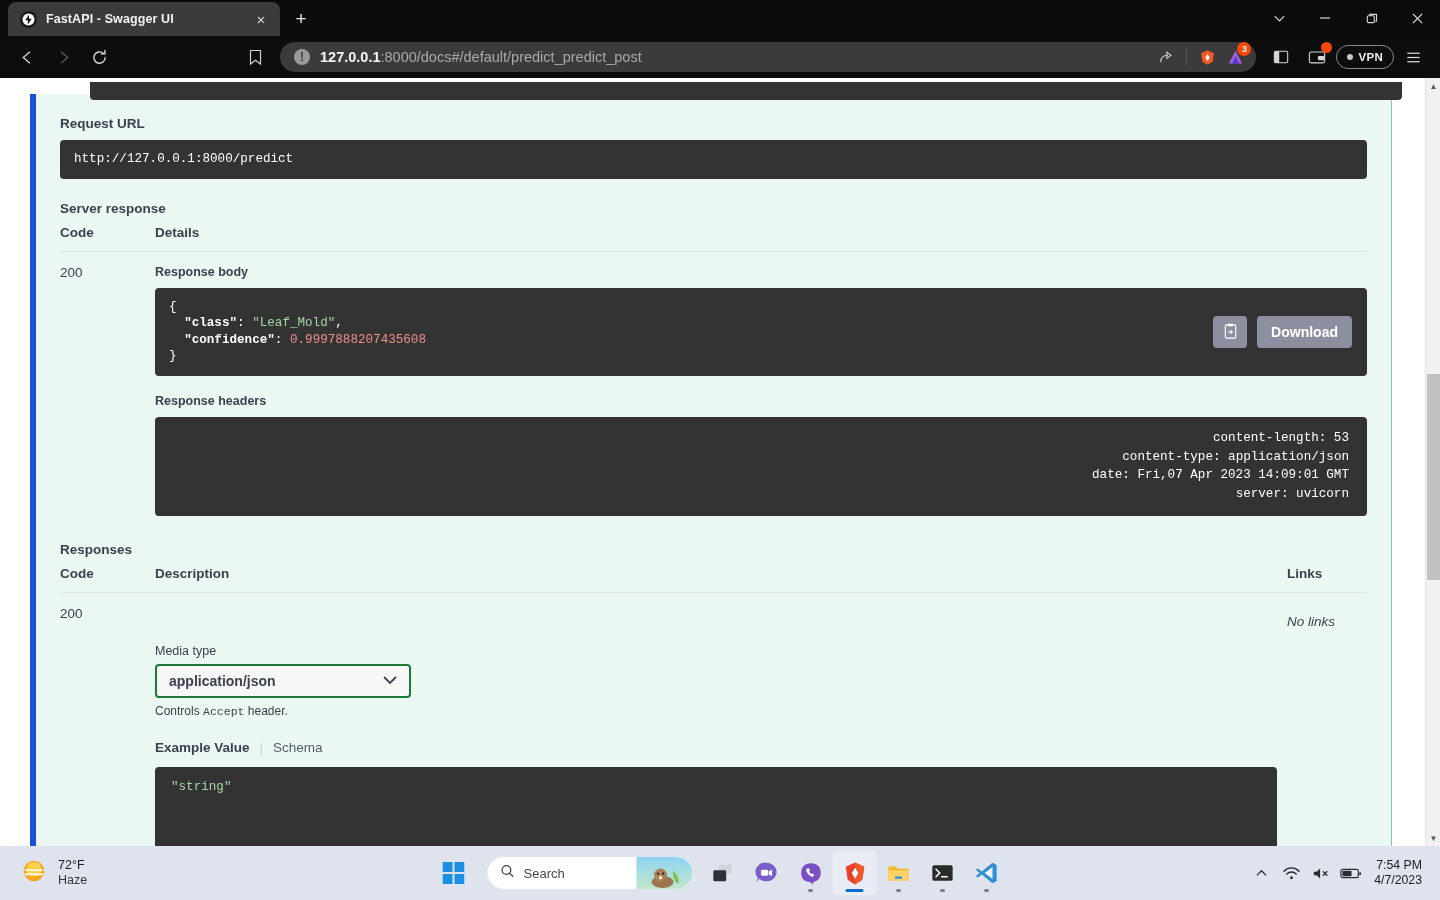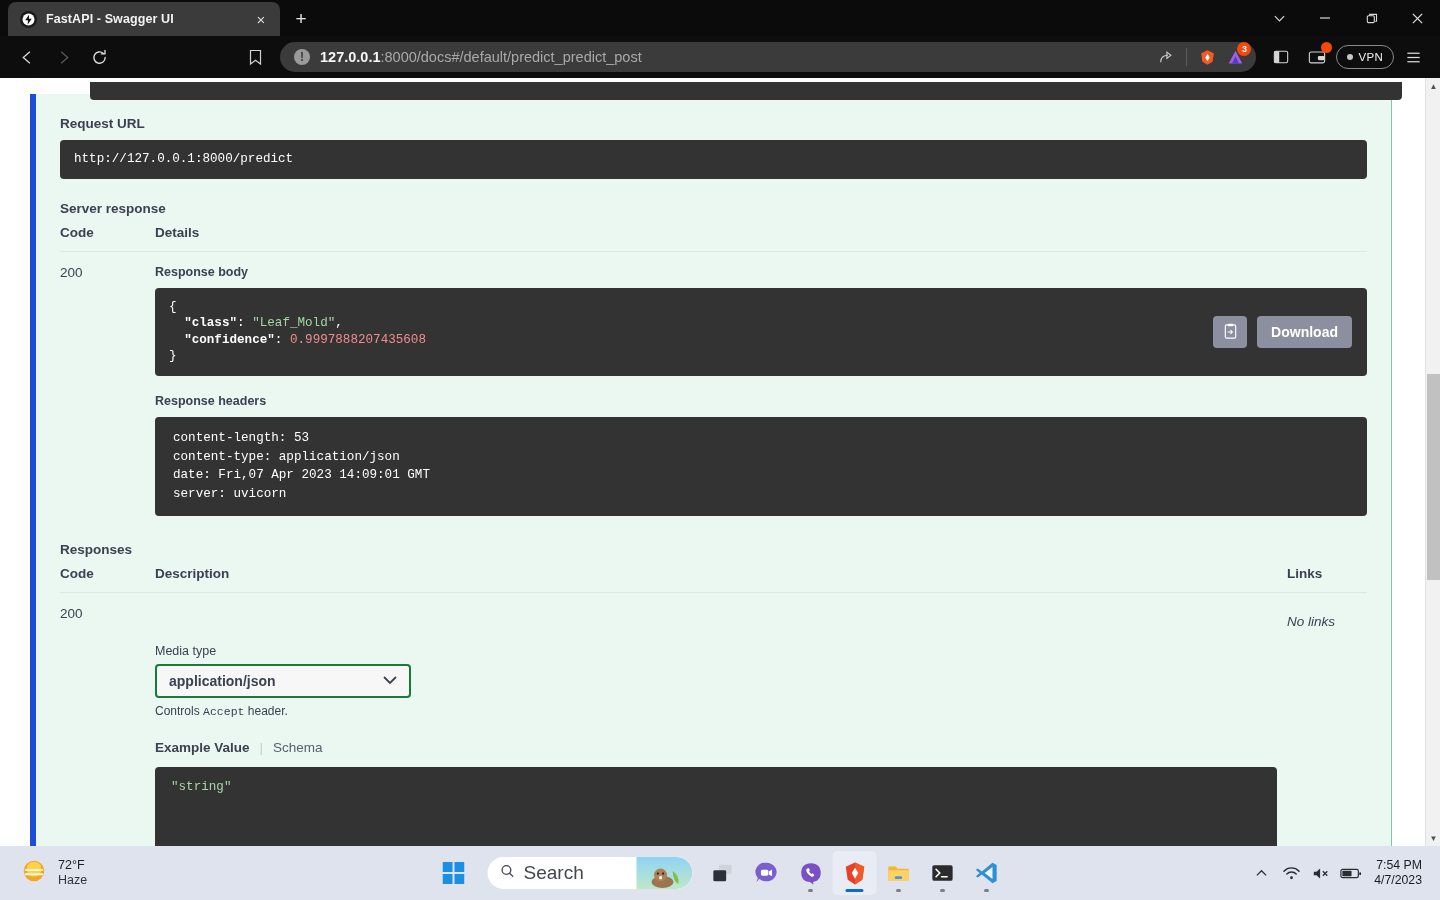--- a/index.html
+++ b/index.html
@@ -91,21 +91,21 @@
   .ic { width:26px; height:26px; display:flex; align-items:center; justify-content:center; color:#d0d0d0; position:relative;}
   .badge {
     position:absolute; top:-2px; right:-3px;
     min-width:14px; height:14px; border-radius:7px;
     background:#f5480a; color:#fff; font-size:9px; font-weight:bold;
     display:flex; align-items:center; justify-content:center; padding:0 3px;
   }
   .vpn-pill {
     height:24px; border:1px solid #8a8a8a; border-radius:12px;
     display:flex; align-items:center; gap:5px; padding:0 10px;
-    color:#efefef; font-size:11.5px; font-weight:normal; letter-spacing:.3px;
+    color:#efefef; font-size:11.5px; font-weight:bold; letter-spacing:.3px;
   }
   .vpn-dot { width:6px;height:6px;border-radius:50%; background:#c7c7c7; }
 
   
   #viewport {
     position:absolute; left:0; top:78px; width:1440px; height:768px;
     background:#ffffff; overflow:hidden;
   }
   .swagger-wrap {
     position:absolute; left:30px; top:16px; width:1362px; min-height:768px;
@@ -126,21 +126,21 @@
     font-size:13.5px; font-weight:bold; color:#3b4151;
     margin: 0 0 9px 0;
   }
   .darkbox {
     background:#333333; border-radius:4px;
     padding:11px 14px;
     font-family:"Liberation Mono", monospace;
     font-size:12.6px; line-height:1.32; color:#ffffff;
     white-space:pre;
   }
-  .darkbox.headers { padding:12px 18px; line-height:1.48; }
+  .darkbox.headers { padding:12px 18px; line-height:1.48;text-align:right; }
 
   .tbl-head {
     display:flex; padding: 0 0 11px 0;
     border-bottom:1px solid #dfe6e4;
     font-size:13.5px; font-weight:bold; color:#3b4151;
   }
   .col-code { width:95px; flex:0 0 auto; }
   .col-desc { flex:1 1 auto; }
   .col-links { width:80px; flex:0 0 auto; text-align:left; }
 
@@ -239,21 +239,21 @@
   .tb-dot {
     position:absolute; bottom:3px; left:50%; transform:translateX(-50%);
     width:5px; height:3px; border-radius:2px; background:#7b7f8c;
   }
   .tb-dot.wide { width:18px; background:#0a6cd1; height:3px; }
   .searchbox {
     width:205px; height:32px; background:#ffffff; border-radius:16px;
     display:flex; align-items:center; gap:9px; padding-left:13px;
     position:relative; overflow:hidden; margin: 0 8px 0 12px;
   }
-  .searchbox .lbl { font-size:19px; color:#44474e; }
+  .searchbox .lbl { font-size:13px; color:#44474e; }
   .beaver {
     position:absolute; right:0; top:0; width:56px; height:32px;
     background: linear-gradient(180deg,#8fd3f4 0%, #bfe8c9 100%);
     border-radius: 0 16px 16px 0;
     display:flex; align-items:flex-end; justify-content:center;
   }
   .tray {
     position:absolute; right:0; display:flex; align-items:center; gap:0; padding-right:12px;
   }
   .tray-ic { width:30px;height:44px; display:flex;align-items:center;justify-content:center; color:#2a2d34; }

